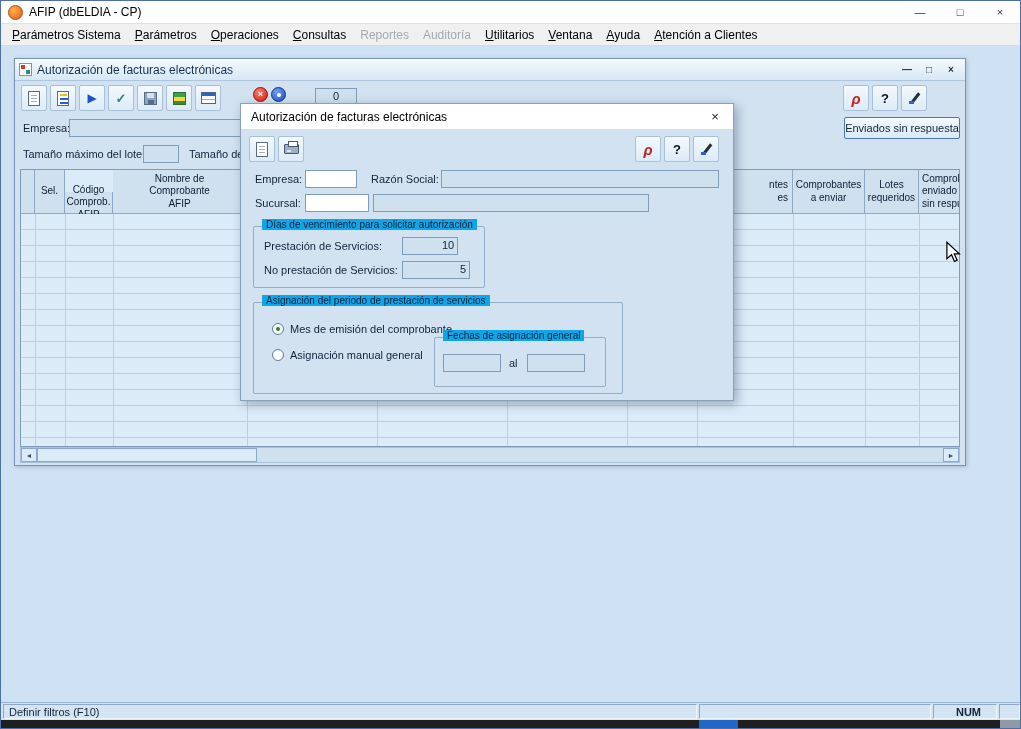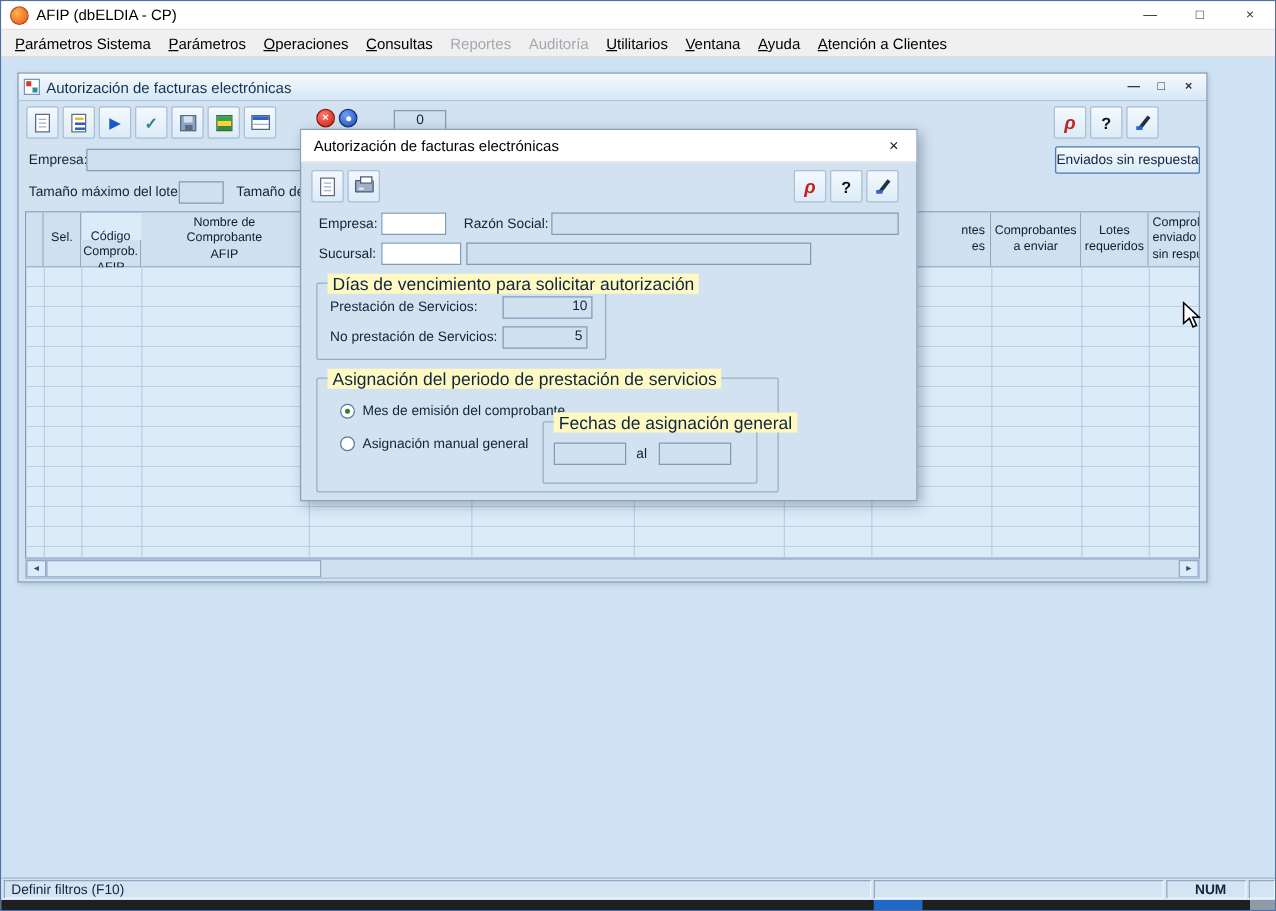--- a/index.html
+++ b/index.html
@@ -125,22 +125,22 @@
   .dialog { position:absolute; border:1px solid #8aa0b8; background:#d2e2f0;
             box-shadow:3px 3px 10px rgba(20,40,70,.35); }
   .d-title { height:26px; background:#ffffff; border-bottom:1px solid #dcdcdc;
              display:flex; align-items:center; padding-left:10px; }
   .d-titletext { font-size:12px; color:#000; }
   .d-close { margin-left:auto; width:36px; height:100%; display:flex; align-items:center;
              justify-content:center; font-size:13px; color:#222; }
   .d-body { position:relative; width:100%; height:calc(100% - 26px); }
 
   .groupbox { position:absolute; border:1px solid #94aec9; border-radius:2px; }
-  .gcap { position:absolute; top:-8px; left:8px; background:#fef9c3; padding:0 4px;
-          font-size:14px; color:#10243c; white-space:nowrap; }
+  .gcap { position:absolute; top:-8px; left:8px; background:#0ea5e9; padding:0 4px;
+          font-size:10px; color:#10243c; white-space:nowrap; }
 
   .radio { position:absolute; display:flex; align-items:center; gap:6px; }
   .rdot { width:12px; height:12px; border-radius:50%; background:#fff; border:1px solid #5a7a9a;
           position:relative; flex-shrink:0; }
   .rdot.sel::after { content:""; position:absolute; left:3px; top:3px; width:4px; height:4px;
                      border-radius:50%; background:#2e7d32; }
   .rlabel { font-size:11px; color:#10243c; white-space:nowrap; }
 
   
   .statusbar { height:18px; background:#d4e4f2; border-top:1px solid #9ab4cf; position:relative;
@@ -351,21 +351,21 @@
         <span class="lbl" style="left:130px; top:43px;">Razón Social:</span>
         <div class="edit dis" style="left:200px; top:40px; width:278px;"></div>
 
         <span class="lbl" style="left:14px; top:67px;">Sucursal:</span>
         <div class="edit" style="left:64px; top:64px; width:64px;"></div>
         <div class="edit dis" style="left:132px; top:64px; width:276px;"></div>
 
         <div class="groupbox" style="left:12px; top:96px; width:232px; height:62px;">
           <span class="gcap">Días de vencimiento para solicitar autorización</span>
           <span class="lbl" style="left:10px; top:13px;">Prestación de Servicios:</span>
-          <div class="edit dis num" style="left:148px; top:10px; width:72px;padding-left:39px;">10</div>
+          <div class="edit dis num" style="left:148px; top:10px; width:56px;padding-left:39px;">10</div>
           <span class="lbl" style="left:10px; top:37px;">No prestación de Servicios:</span>
           <div class="edit dis num" style="left:148px; top:34px; width:68px;">5</div>
         </div>
 
         <div class="groupbox" style="left:12px; top:172px; width:370px; height:92px;">
           <span class="gcap">Asignación del periodo de prestación de servicios</span>
 
           <div class="radio" style="left:18px; top:20px;">
             <span class="rdot sel"></span>
             <span class="rlabel">Mes de emisión del comprobante</span>

